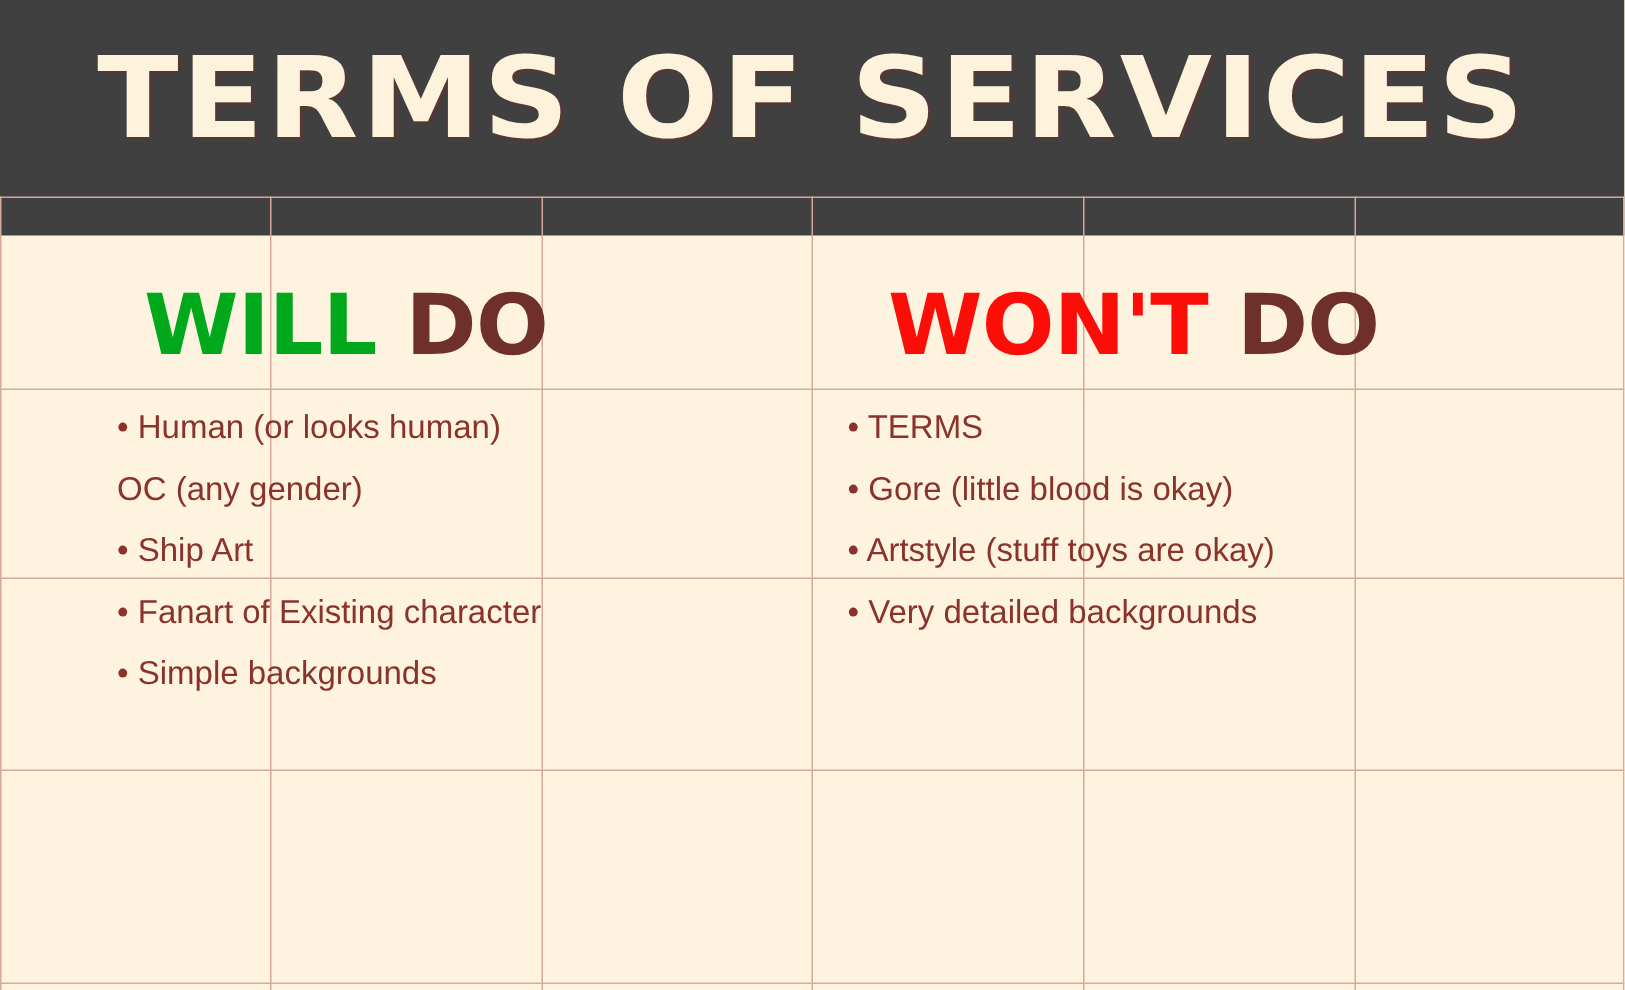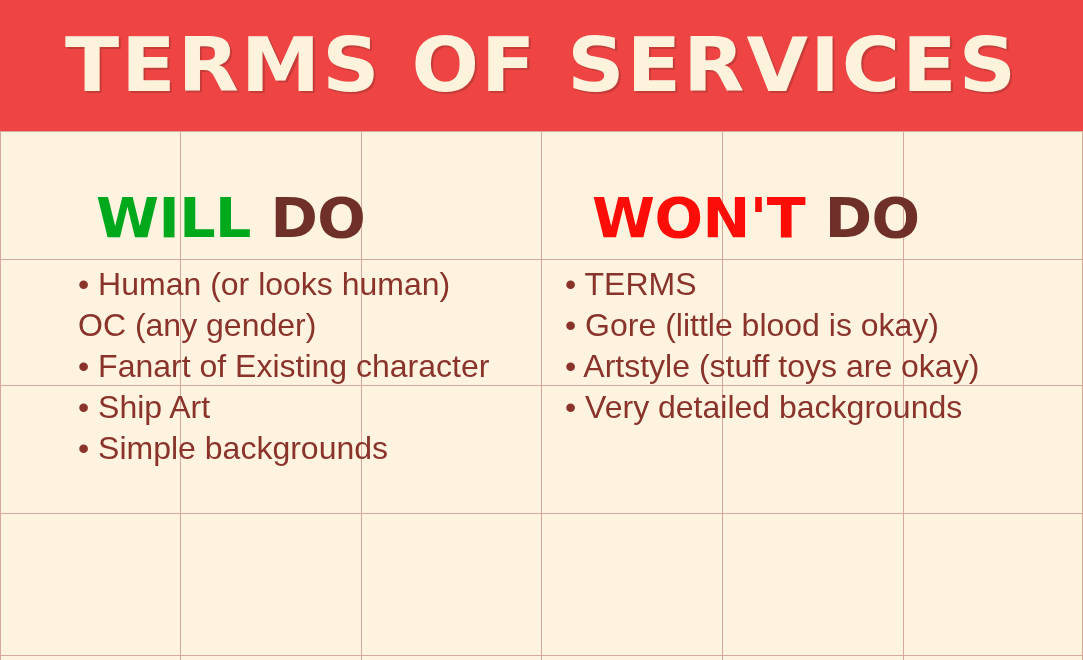--- a/index.html
+++ b/index.html
@@ -12,22 +12,22 @@
   #page {
     position:relative;
     width:1083px; height:660px;
     background:#fdf3df;
   }
 
   
   .banner {
     position:absolute;
     left:0; top:0;
-    width:1083px; height:131px;
-    background:#ef4444;
+    width:1083px; height:157px;
+    background:#404040;
   }
   .banner-title {
     position:absolute;
     left:0; top:0;
     width:1083px; height:131px;
     display:flex;
     align-items:center;
     justify-content:center;
     color:#fdf2dc;
     font-family:"DejaVu Sans", sans-serif;
@@ -67,21 +67,21 @@
   #head-will { left:96px; top:190px; }
   #head-wont { left:592px; top:190px; }
   .word-green { color:#00a81c; }
   .word-red   { color:#fc0d08; }
   .word-dark  { color:#6e3028; }
 
   
   .list {
     position:absolute;
     font-family:"Liberation Sans", sans-serif;
-    font-size:32px;
+    font-size:22px;
     line-height:41px;
     color:#8a332b;
     white-space:nowrap;
   }
   #list-will { left:78px; top:264px; }
   #list-wont { left:565px; top:264px; }
   .list-line { display:block; }
 </style>
 </head>
 <body>
@@ -112,22 +112,22 @@
     <span class="word-green">WILL</span><span>&nbsp;</span><span class="word-dark">DO</span>
   </div>
 
   <div class="col-head" id="head-wont">
     <span class="word-red">WON'T</span><span>&nbsp;</span><span class="word-dark">DO</span>
   </div>
 
   <div class="list" id="list-will">
     <span class="list-line">• Human (or looks human)</span>
     <span class="list-line">OC (any gender)</span>
+    <span class="list-line">• Ship Art</span>
     <span class="list-line">• Fanart of Existing character</span>
-    <span class="list-line">• Ship Art</span>
     <span class="list-line">• Simple backgrounds</span>
   </div>
 
   <div class="list" id="list-wont">
     <span class="list-line">• TERMS</span>
     <span class="list-line">• Gore (little blood is okay)</span>
     <span class="list-line">• Artstyle (stuff toys are okay)</span>
     <span class="list-line">• Very detailed backgrounds</span>
   </div>
 

